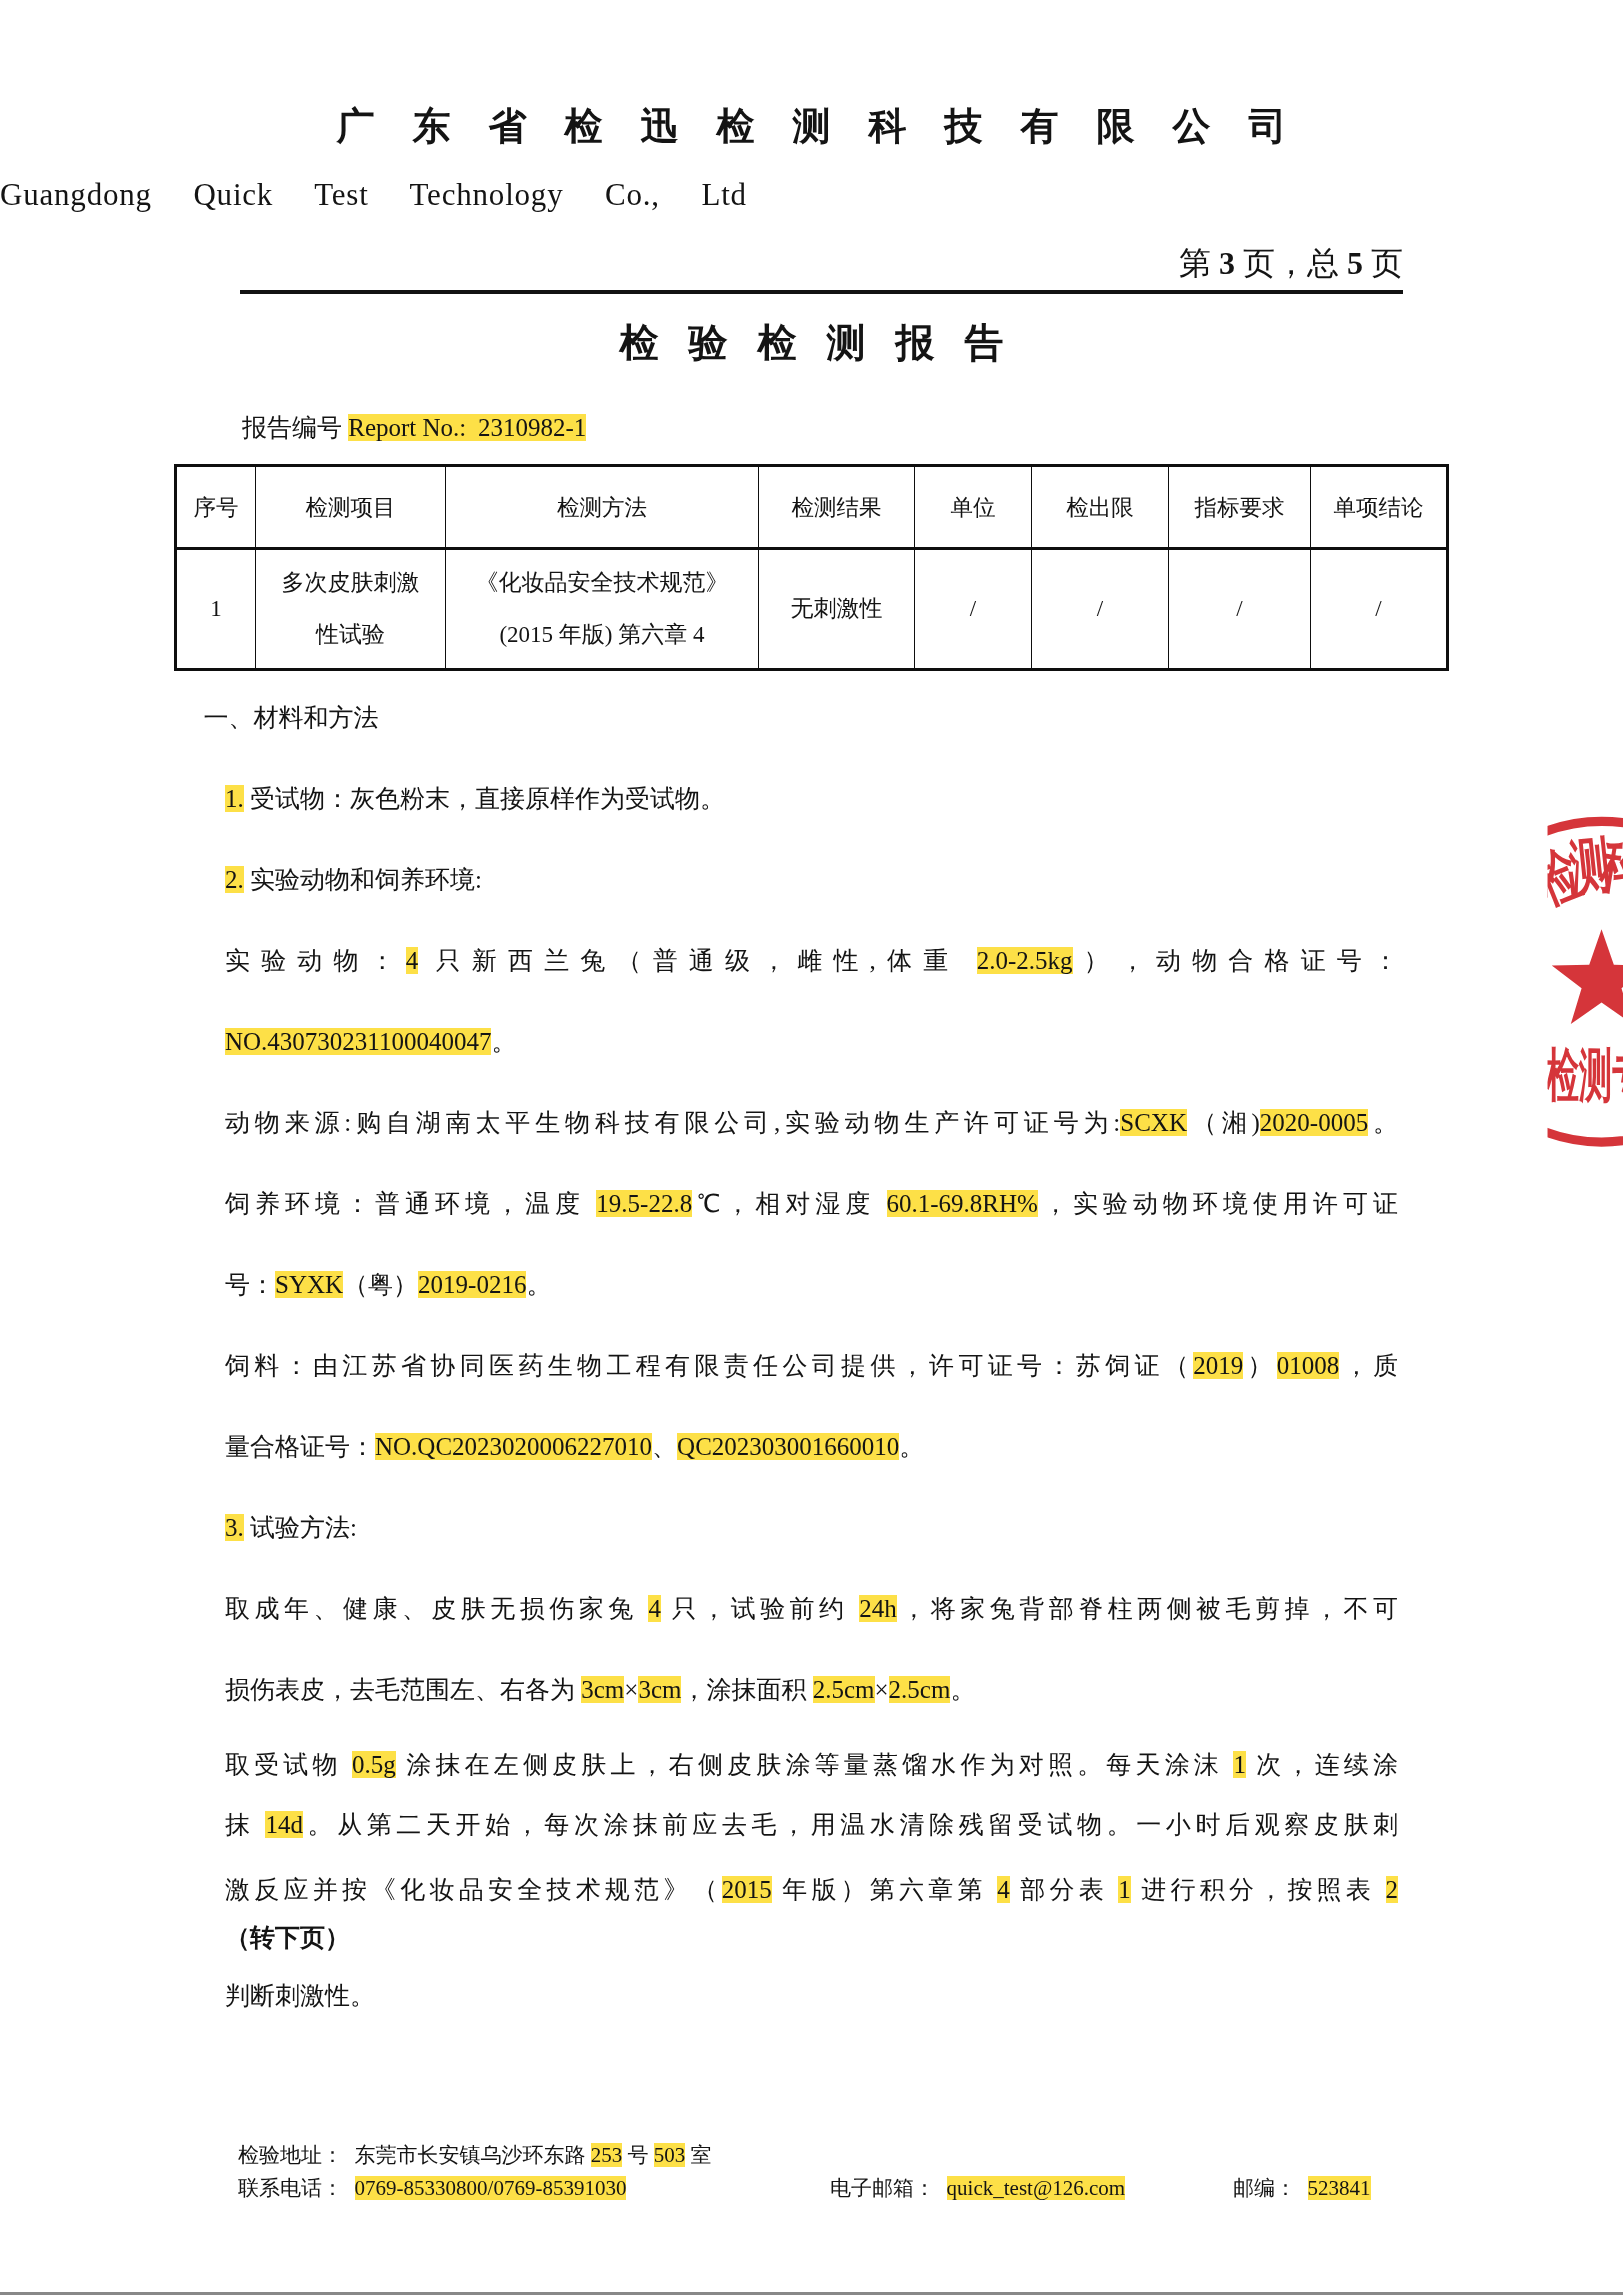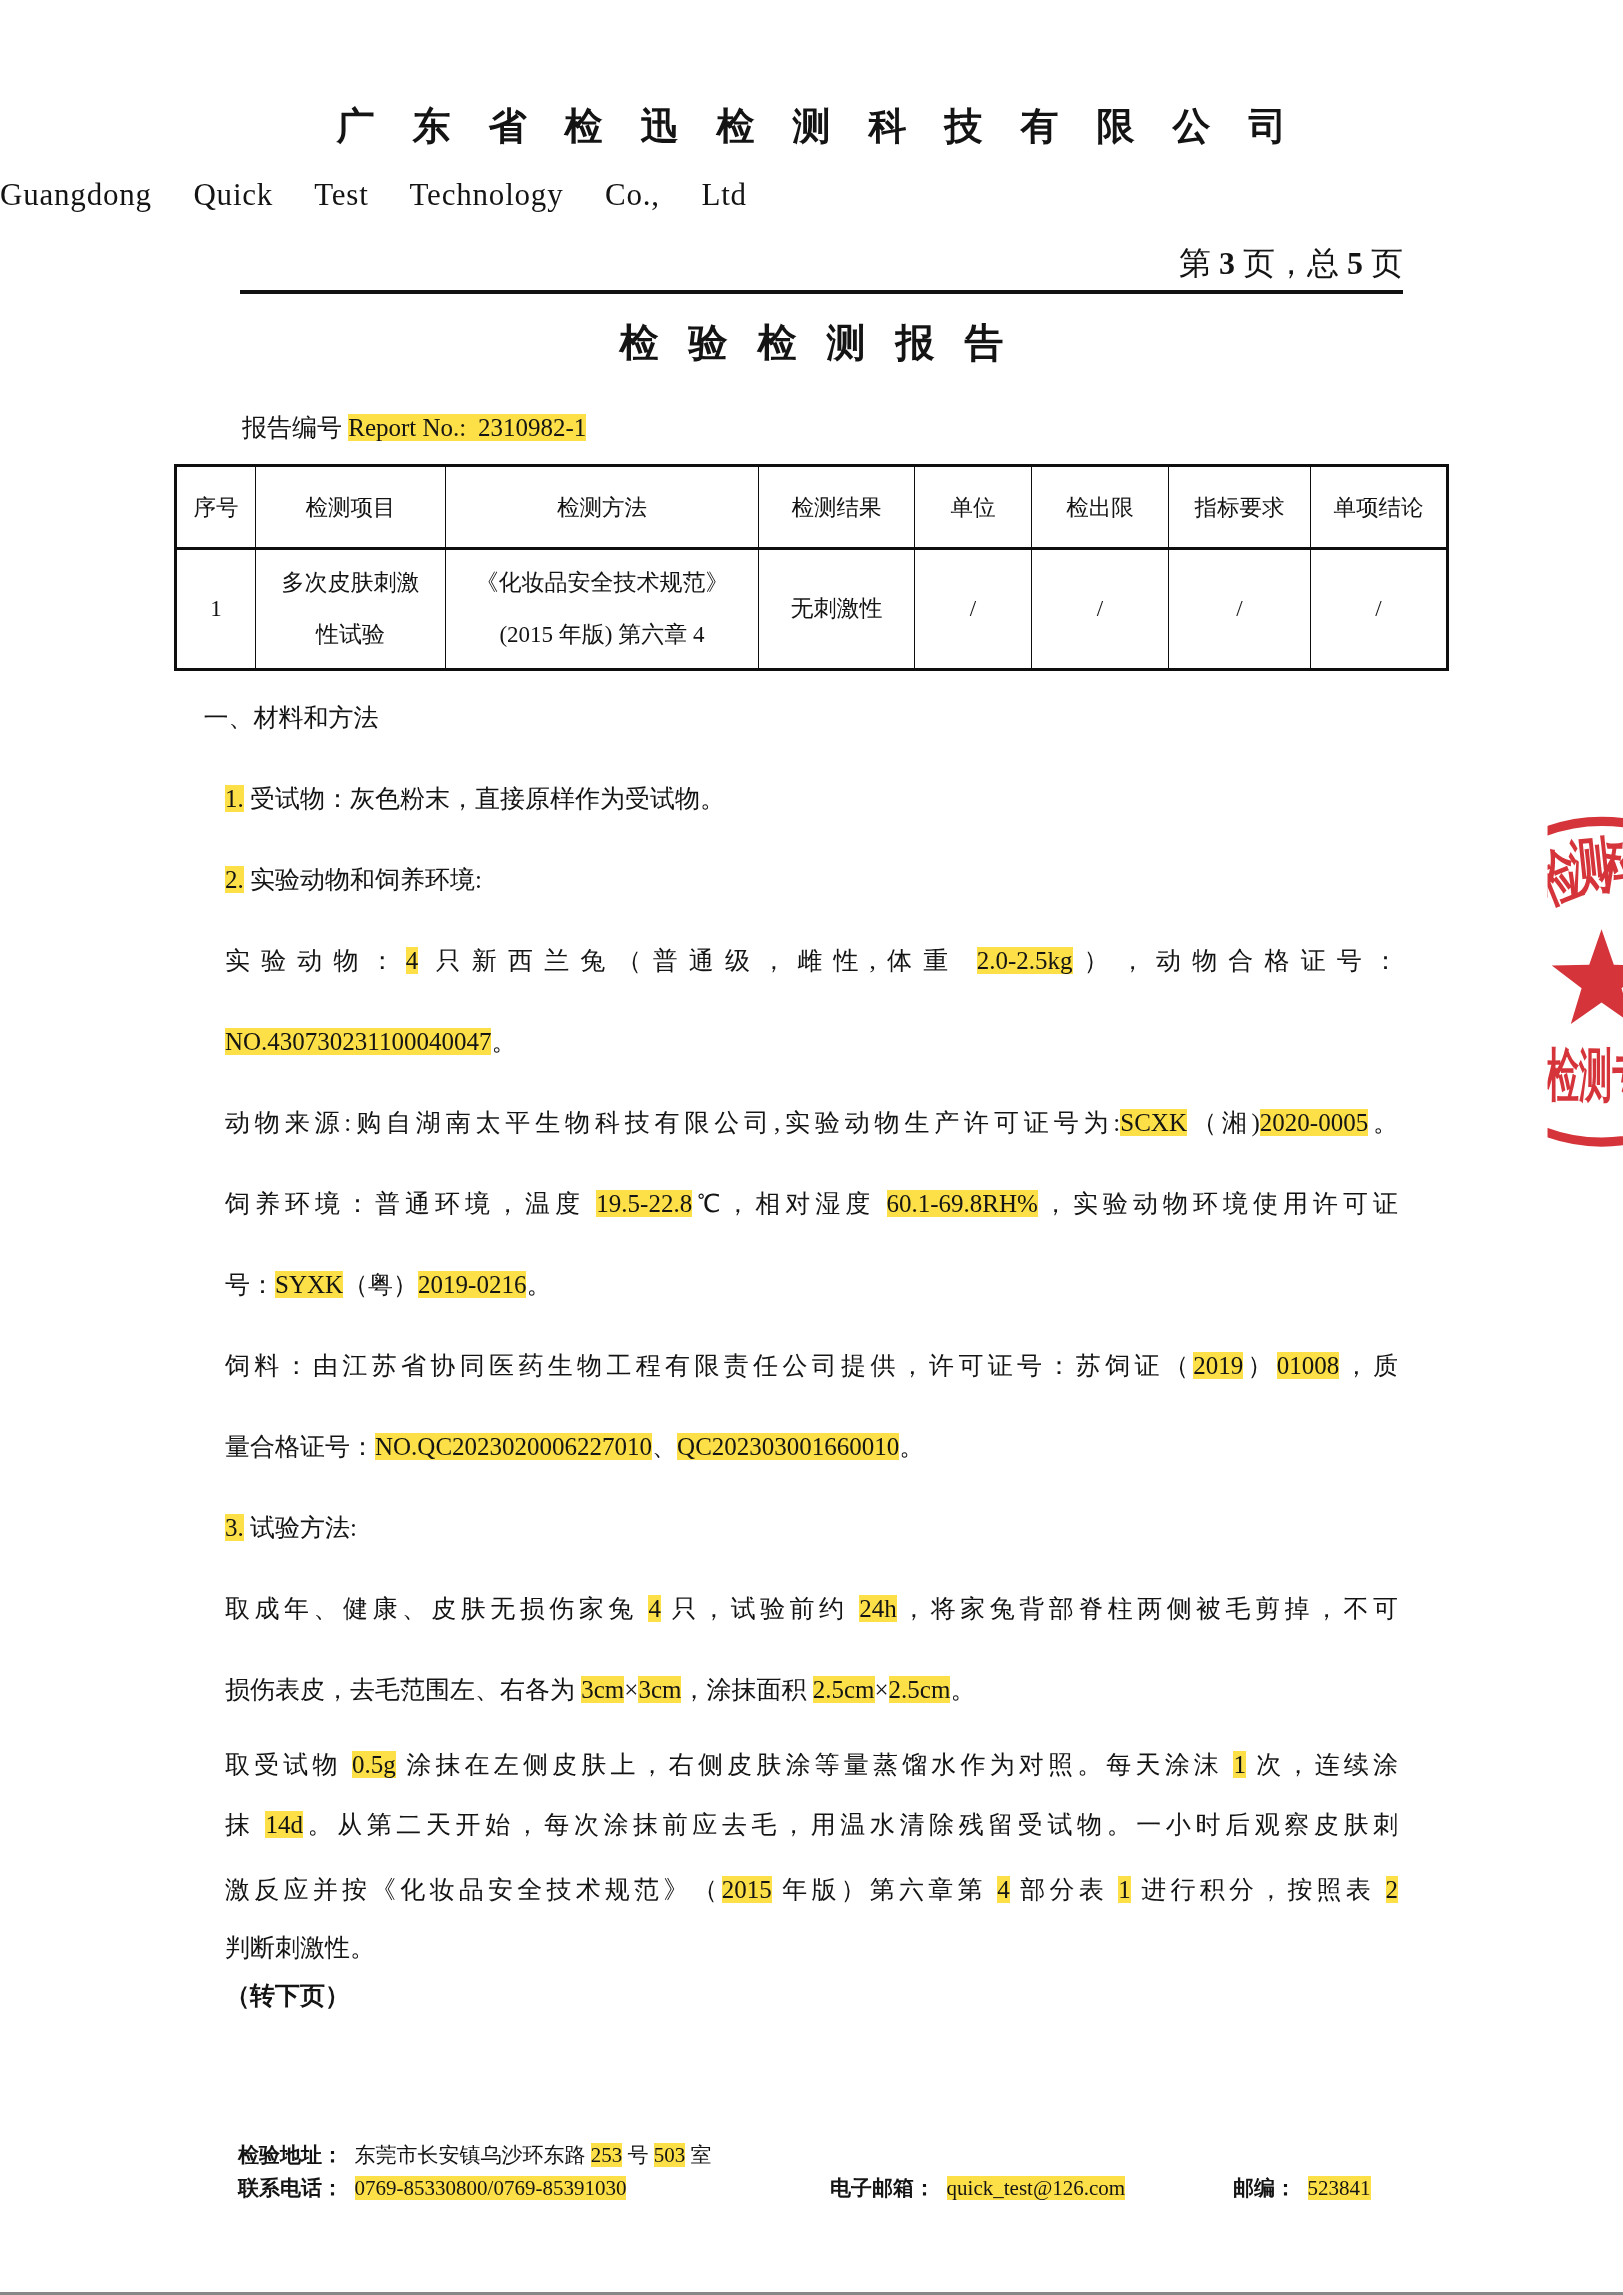--- a/index.html
+++ b/index.html
@@ -52,21 +52,21 @@
   .bline.j{text-align:justify;text-align-last:justify;}
   .bline.sec{margin-left:-21.6px;}
   .bline.bold{font-weight:bold;}
   
   .footer{position:absolute;left:238px;right:176px;top:2139px;font-size:21px;line-height:33px;}
   .footer .l2{position:relative;height:33px;}
   .footer .l2 .grp{position:absolute;top:0;white-space:nowrap;}
   .footer .l2 .grp.phone{left:0;}
   .footer .l2 .grp.email{left:592px;}
   .footer .l2 .grp.zip{left:995px;}
-  .footer .lbl{margin-right:11.6px;font-weight:bold;}
+  .footer .lbl{margin-right:11.6px;}
   
   .stamp{position:absolute;left:1435px;top:813px;width:358px;height:349px;opacity:.93;pointer-events:none;}
   .stamp text{font-family:"Liberation Serif","DejaVu Serif",serif;font-weight:bold;}
 </style>
 </head>
 <body>
 
 <div class="page">
 
   <div class="company-cn">广东省检迅检测科技有限公司</div>
@@ -134,22 +134,22 @@
     <div class="bline j">饲养环境：普通环境，温度 <span class="hl">19.5-22.8</span>℃，相对湿度 <span class="hl">60.1-69.8RH%</span>，实验动物环境使用许可证</div>
     <div class="bline">号：<span class="hl">SYXK</span>（粤）<span class="hl">2019-0216</span>。</div>
     <div class="bline j">饲料：由江苏省协同医药生物工程有限责任公司提供，许可证号：苏饲证（<span class="hl">2019</span>）<span class="hl">01008</span>，质</div>
     <div class="bline">量合格证号：<span class="hl">NO.QC2023020006227010</span>、<span class="hl">QC202303001660010</span>。</div>
     <div class="bline"><span class="hl">3.</span> 试验方法:</div>
     <div class="bline j">取成年、健康、皮肤无损伤家兔 <span class="hl">4</span> 只，试验前约 <span class="hl">24h</span>，将家兔背部脊柱两侧被毛剪掉，不可</div>
     <div class="bline">损伤表皮，去毛范围左、右各为 <span class="hl">3cm</span>×<span class="hl">3cm</span>，涂抹面积 <span class="hl">2.5cm</span>×<span class="hl">2.5cm</span>。</div>
     <div class="bline j" style="margin-top:37px">取受试物 <span class="hl">0.5g</span> 涂抹在左侧皮肤上，右侧皮肤涂等量蒸馏水作为对照。每天涂沫 <span class="hl">1</span> 次，连续涂</div>
     <div class="bline j" style="margin-top:21.6px">抹 <span class="hl">14d</span>。从第二天开始，每次涂抹前应去毛，用温水清除残留受试物。一小时后观察皮肤刺</div>
     <div class="bline j" style="margin-top:27px">激反应并按《化妆品安全技术规范》（<span class="hl">2015</span> 年版）第六章第 <span class="hl">4</span> 部分表 <span class="hl">1</span> 进行积分，按照表 <span class="hl">2</span></div>
+    <div class="bline bold" style="margin-top:10px">（转下页）</div>
     <div class="bline" style="margin-top:20px">判断刺激性。</div>
-    <div class="bline bold" style="margin-top:10px">（转下页）</div>
   </div>
 
   <svg class="stamp" viewBox="0 0 430 420" xmlns="http://www.w3.org/2000/svg">
     <defs>
       <clipPath id="stampcut">
           <rect x="135" y="0" width="295" height="420"></rect>
         </clipPath>
     </defs>
     <g clip-path="url(#stampcut)" fill="#d2262c">
       <circle cx="200" cy="203" r="193" fill="none" stroke="#d2262c" stroke-width="11"></circle>

